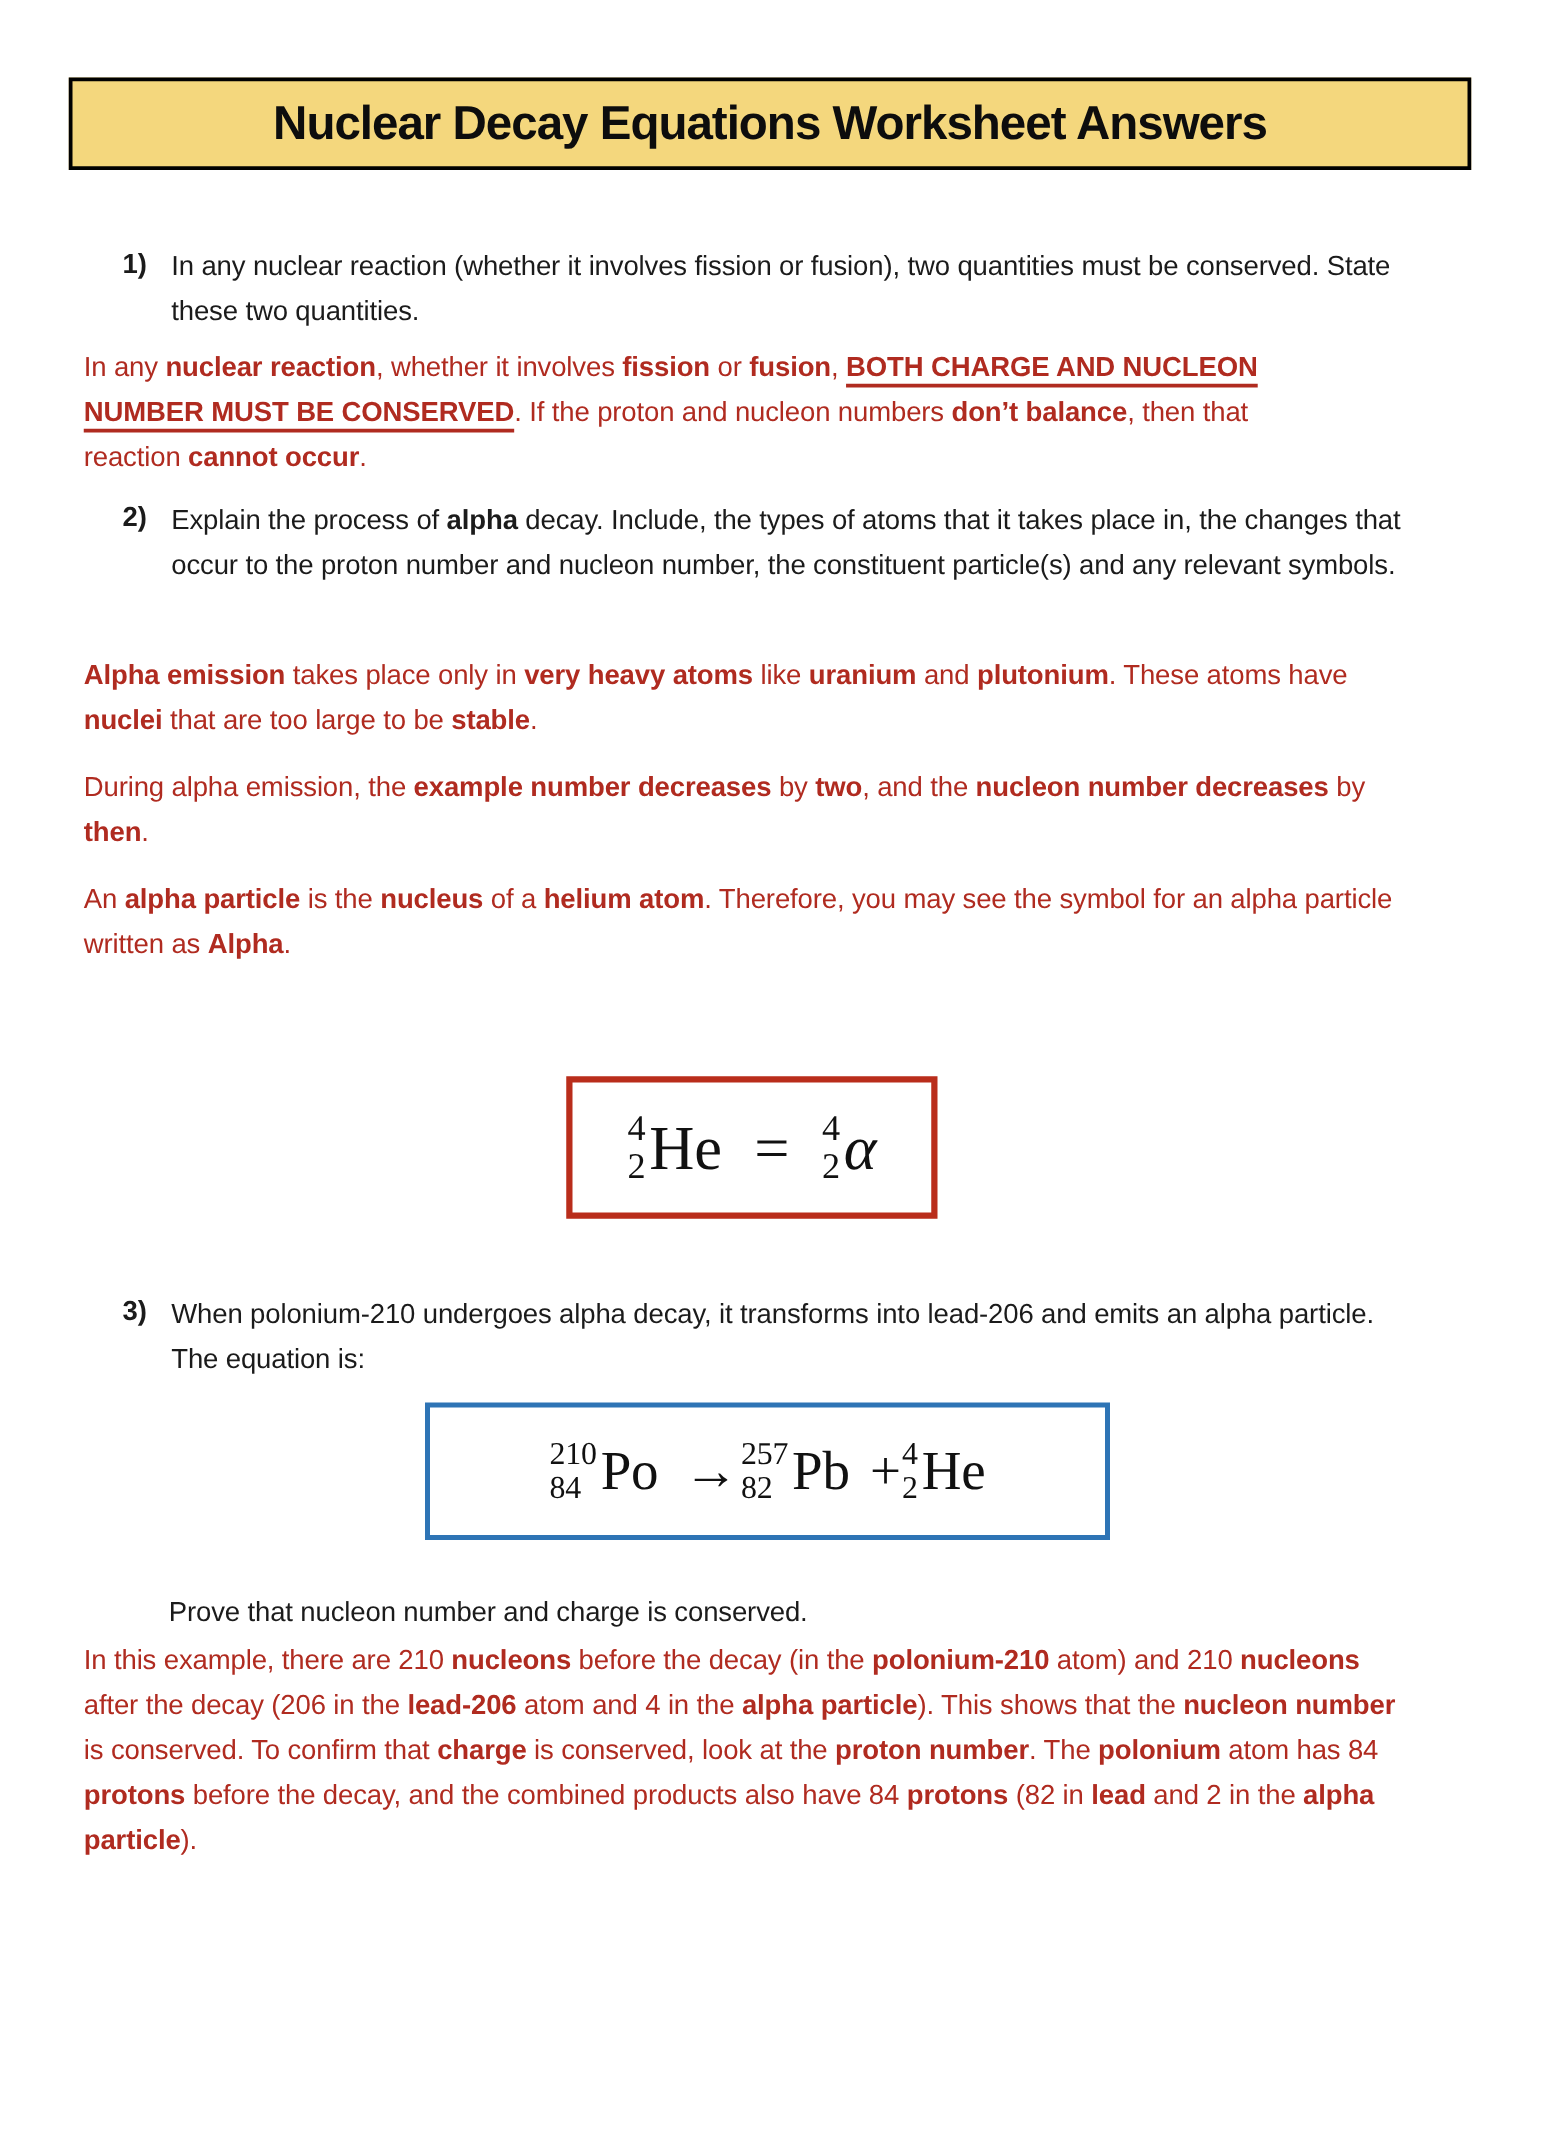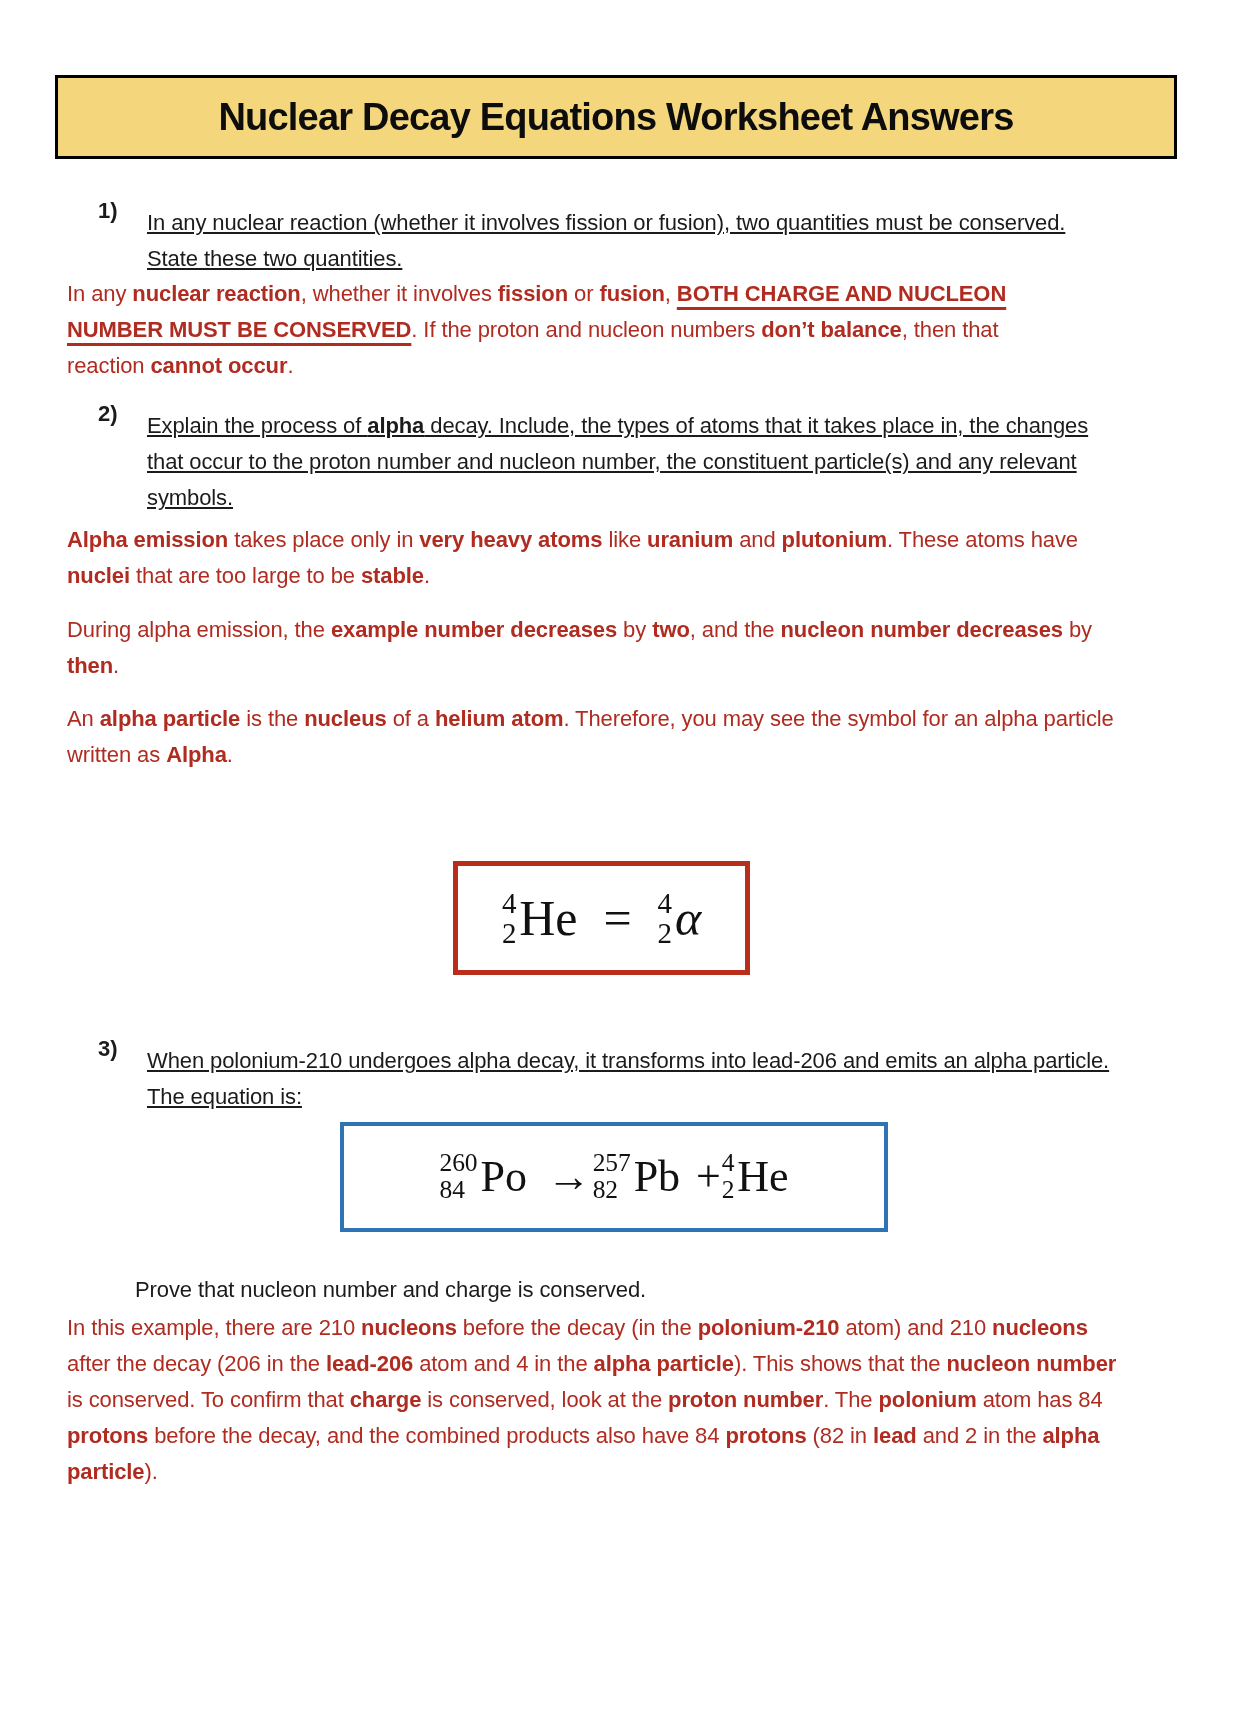--- a/index.html
+++ b/index.html
@@ -11,42 +11,42 @@
     position: relative;
     font-family: "Liberation Sans", sans-serif;
     color: var(--question-black, #1b1b1b);
     font-size: 22px;
     line-height: 36px;
     letter-spacing: -0.1px;
   }
 
   .title-box {
     position: absolute;
-    left: 55px; top: 75px;
-    width: 1122px; height: 84px;
+    left: 55px; top: 62px;
+    width: 1122px; height: 74px;
     background: var(--title-bg, #f4d77d);
     border: 3px solid var(--title-border, #000);
     display: flex; align-items: center; justify-content: center; text-align: center;
   }
   .title-box h1 {
     margin: 0;
     font-size: 38px;
     font-weight: 700;
     letter-spacing: -0.8px;
     color: #0d0d0d;
   }
 
   .question {
     position: absolute;
     left: 98px;
     width: 1032px;
     display: flex;
   }
   .qnum { font-weight: 700; flex: none; width: 37px; }
-  .qtext { margin: 12px; width: 995px; text-decoration: underline; }
+  .qtext { margin: 2px; width: 995px; }
 
   .answer {
     position: absolute;
     left: 63px;
     margin: 4px;
     color: var(--answer-red, #b02b20);
   }
   .b { font-weight: 700; }
   .u {
     text-decoration: underline;
@@ -143,21 +143,21 @@
 
 <div class="question" style="top:1031px">
   <span class="qnum">3)</span>
   <p class="qtext"><span>When polonium-210 undergoes alpha decay, it transforms into lead-206 and emits an alpha particle. The equation is:</span></p>
 </div>
 
 <div class="eq-box" id="eq-blue">
   <span class="eq">
     <span class="nuclide">
       <span class="stack">
-        <span>260</span>
+        <span>210</span>
         <span>84</span>
       </span>
       <span class="sym">Po</span>
     </span>
     <span class="arrow">→</span>
     <span class="nuclide">
       <span class="stack">
         <span>257</span>
         <span>82</span>
       </span>

